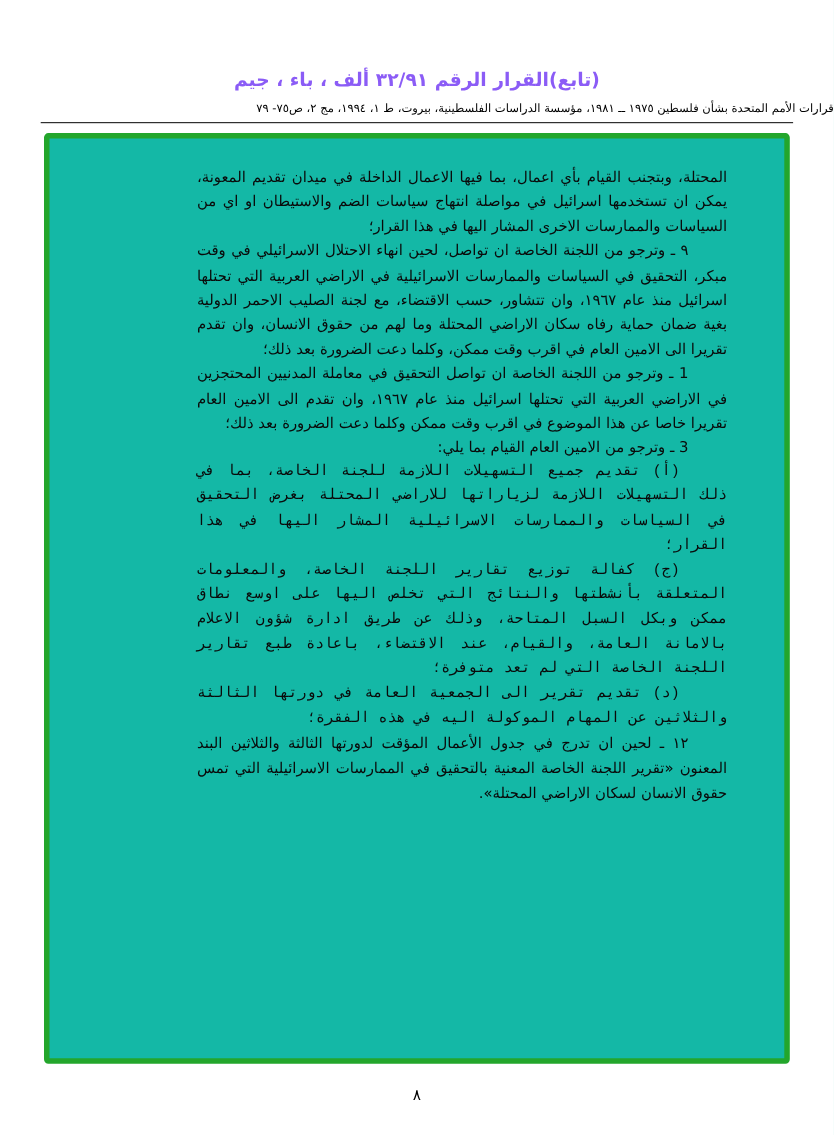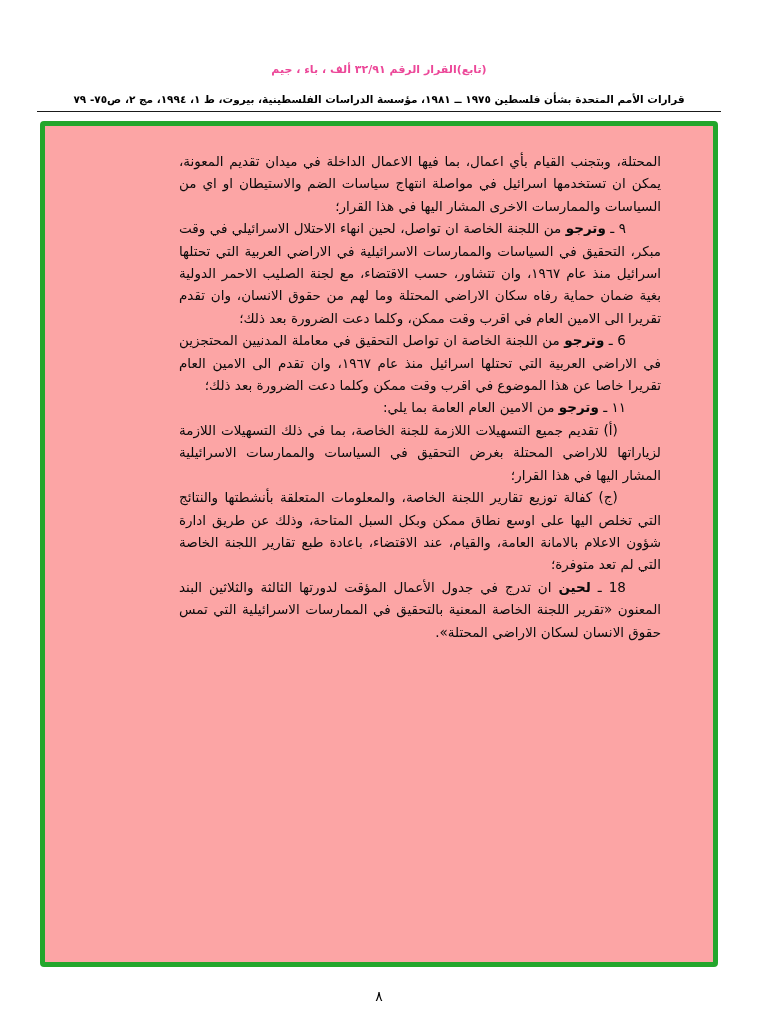--- a/index.html
+++ b/index.html
@@ -13,70 +13,71 @@
   }
   .page {
     position: relative;
     width: 758px; height: 1032px;
     background: #ffffff;
     overflow: hidden;
   }
   .header-title {
     position: absolute; top: 63px; left: 0; width: 100%;
     text-align: center; direction: rtl;
-    font-weight: bold; font-size: 11px; color: #ec4899;
+    font-weight: bold; font-size: 17px; color: #8b5cf6;
   }
   .header-citation {
     position: absolute; top: 93px; left: 0; width: 100%;
-    text-align: center; direction: rtl;
-    font-weight: bold; font-size: 10.5px; color: #000;
+    direction: rtl;
+    font-weight: normal; font-size: 10.5px; color: #000;
   }
   .header-rule {
     position: absolute; top: 111px; left: 37px; width: 684px;
     border-top: 1.5px solid #1a1a1a;
   }
   .frame {
     position: absolute; left: 40px; top: 121px;
     width: 678px; height: 846px;
     border: 5px solid var(--frame-green);
     border-radius: 4px;
-    background: #fca5a5;
+    background: #14b8a6;
   }
   .body-text {
     position: absolute; top: 24px; right: 52px; width: 482px;
     direction: rtl; text-align: justify;
     font-size: 13.5px; line-height: 22.4px; color: #0a0a0a;
   }
   .para { margin: 0; }
   .para.ind1 { text-indent: 2.6em; }
-  .para.ind2 { text-indent: 3.2em; }
-  .para b { font-weight: bold; }
+  .para.ind2 { text-indent: 3.2em; font-family: Liberation Mono, monospace; }
+  .para b { font-weight: normal; }
   .page-number {
     position: absolute; bottom: 28px; left: 0; width: 100%;
     text-align: center; font-size: 14px; color: #000;
   }
 </style>
 </head>
 <body>
 
 <div class="page">
 
   <div class="header-title">(تابع)القرار الرقم ٣٢/٩١ ألف ، باء ، جيم</div>
 
   <div class="header-citation">قرارات الأمم المتحدة بشأن فلسطين ١٩٧٥ ــ ١٩٨١، مؤسسة الدراسات الفلسطينية، بيروت، ط ١، ١٩٩٤، مج ٢، ص٧٥- ٧٩</div>
 
   <div class="header-rule"></div>
 
   <div class="frame">
     <div class="body-text" id="body-text">
         <p class="para"><span>المحتلة، وبتجنب القيام بأي اعمال، بما فيها الاعمال الداخلة في ميدان تقديم المعونة، يمكن ان تستخدمها اسرائيل في مواصلة انتهاج سياسات الضم والاستيطان او اي من السياسات والممارسات الاخرى المشار اليها في هذا القرار؛</span></p>
         <p class="para ind1"><span>٩ ـ </span><b>وترجو</b><span> من اللجنة الخاصة ان تواصل، لحين انهاء الاحتلال الاسرائيلي في وقت مبكر، التحقيق في السياسات والممارسات الاسرائيلية في الاراضي العربية التي تحتلها اسرائيل منذ عام ١٩٦٧، وان تتشاور، حسب الاقتضاء، مع لجنة الصليب الاحمر الدولية بغية ضمان حماية رفاه سكان الاراضي المحتلة وما لهم من حقوق الانسان، وان تقدم تقريرا الى الامين العام في اقرب وقت ممكن، وكلما دعت الضرورة بعد ذلك؛</span></p>
-        <p class="para ind1"><span>6 ـ </span><b>وترجو</b><span> من اللجنة الخاصة ان تواصل التحقيق في معاملة المدنيين المحتجزين في الاراضي العربية التي تحتلها اسرائيل منذ عام ١٩٦٧، وان تقدم الى الامين العام تقريرا خاصا عن هذا الموضوع في اقرب وقت ممكن وكلما دعت الضرورة بعد ذلك؛</span></p>
-        <p class="para ind1"><span>١١ ـ </span><b>وترجو</b><span> من الامين العام العامة بما يلي:</span></p>
+        <p class="para ind1"><span>1 ـ </span><b>وترجو</b><span> من اللجنة الخاصة ان تواصل التحقيق في معاملة المدنيين المحتجزين في الاراضي العربية التي تحتلها اسرائيل منذ عام ١٩٦٧، وان تقدم الى الامين العام تقريرا خاصا عن هذا الموضوع في اقرب وقت ممكن وكلما دعت الضرورة بعد ذلك؛</span></p>
+        <p class="para ind1"><span>3 ـ </span><b>وترجو</b><span> من الامين العام القيام بما يلي:</span></p>
         <p class="para ind2"><span>(أ) </span><span>تقديم جميع التسهيلات اللازمة للجنة الخاصة، بما في ذلك التسهيلات اللازمة لزياراتها للاراضي المحتلة بغرض التحقيق في السياسات والممارسات الاسرائيلية المشار اليها في هذا القرار؛</span></p>
         <p class="para ind2"><span>(ج) </span><span>كفالة توزيع تقارير اللجنة الخاصة، والمعلومات المتعلقة بأنشطتها والنتائج التي تخلص اليها على اوسع نطاق ممكن وبكل السبل المتاحة، وذلك عن طريق ادارة شؤون الاعلام بالامانة العامة، والقيام، عند الاقتضاء، باعادة طبع تقارير اللجنة الخاصة التي لم تعد متوفرة؛</span></p>
-        <p class="para ind1"><span>18 ـ </span><b>لحين</b><span> ان تدرج في جدول الأعمال المؤقت لدورتها الثالثة والثلاثين البند المعنون «تقرير اللجنة الخاصة المعنية بالتحقيق في الممارسات الاسرائيلية التي تمس حقوق الانسان لسكان الاراضي المحتلة».</span></p>
+        <p class="para ind2"><span>(د) </span><span>تقديم تقرير الى الجمعية العامة في دورتها الثالثة والثلاثين عن المهام الموكولة اليه في هذه الفقرة؛</span></p>
+        <p class="para ind1"><span>١٢ ـ </span><b>لحين</b><span> ان تدرج في جدول الأعمال المؤقت لدورتها الثالثة والثلاثين البند المعنون «تقرير اللجنة الخاصة المعنية بالتحقيق في الممارسات الاسرائيلية التي تمس حقوق الانسان لسكان الاراضي المحتلة».</span></p>
       </div>
   </div>
 
   <div class="page-number">٨</div>
 
 </div>
 
 </body></html>

